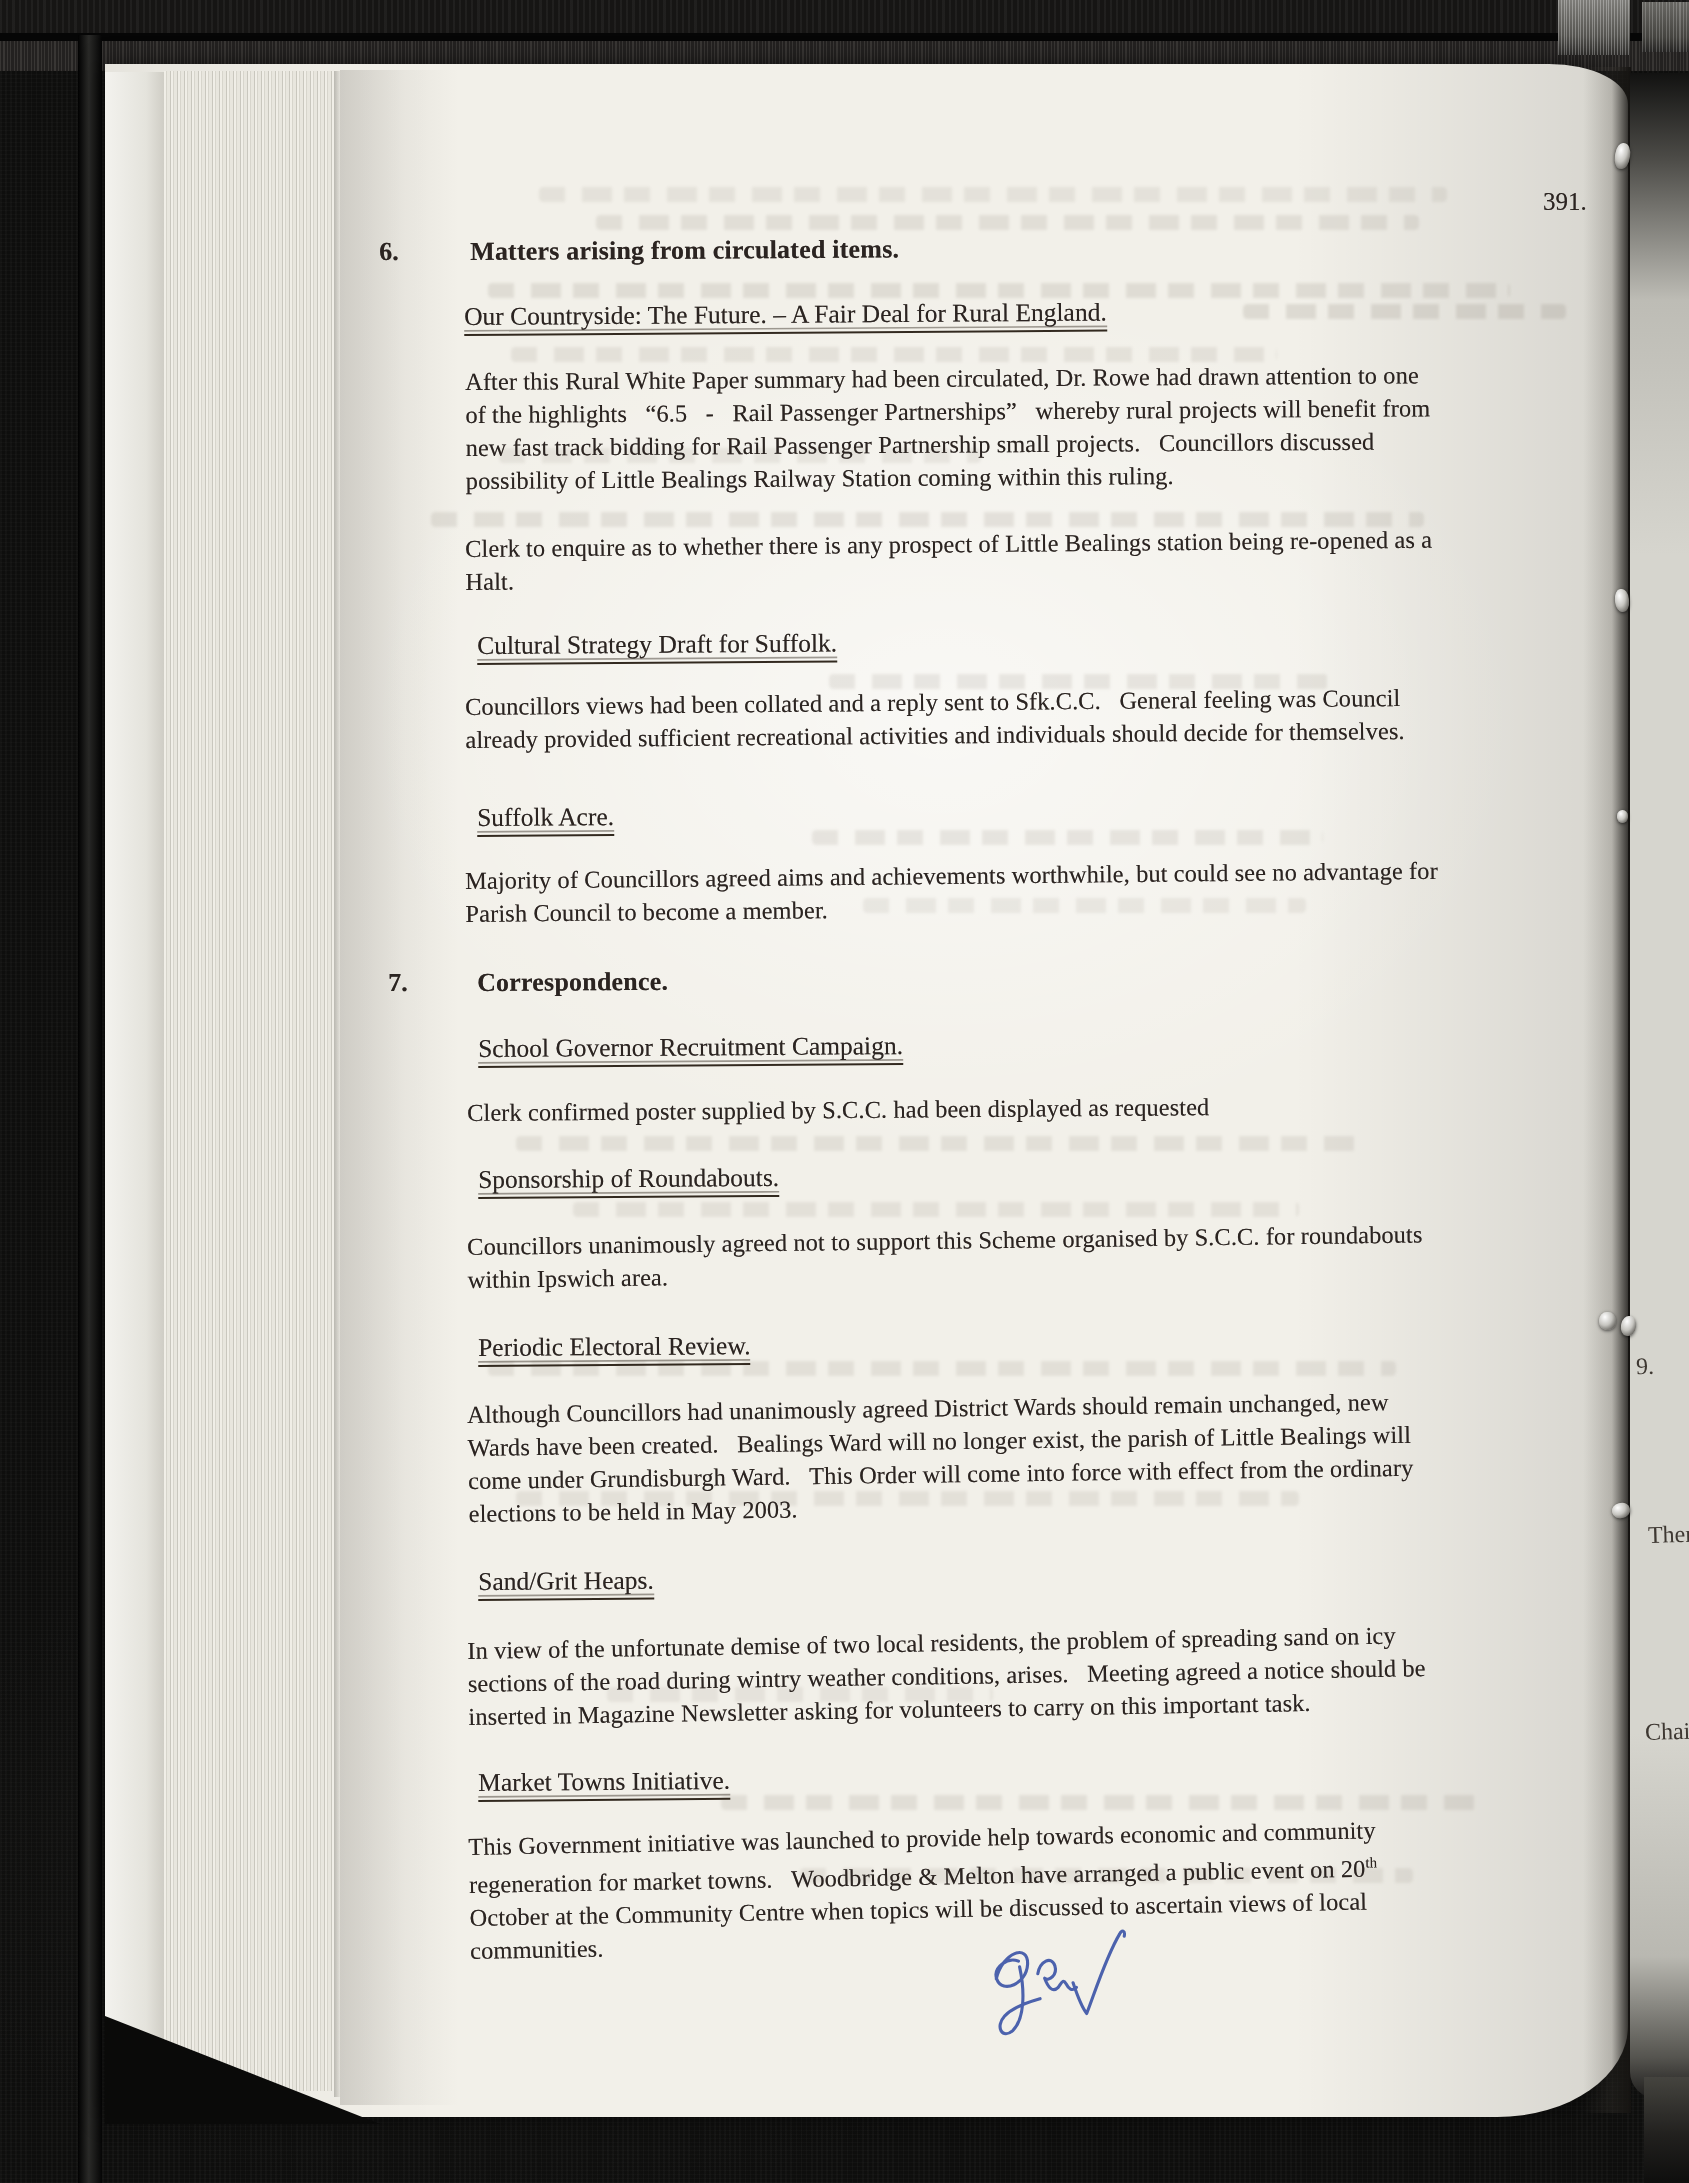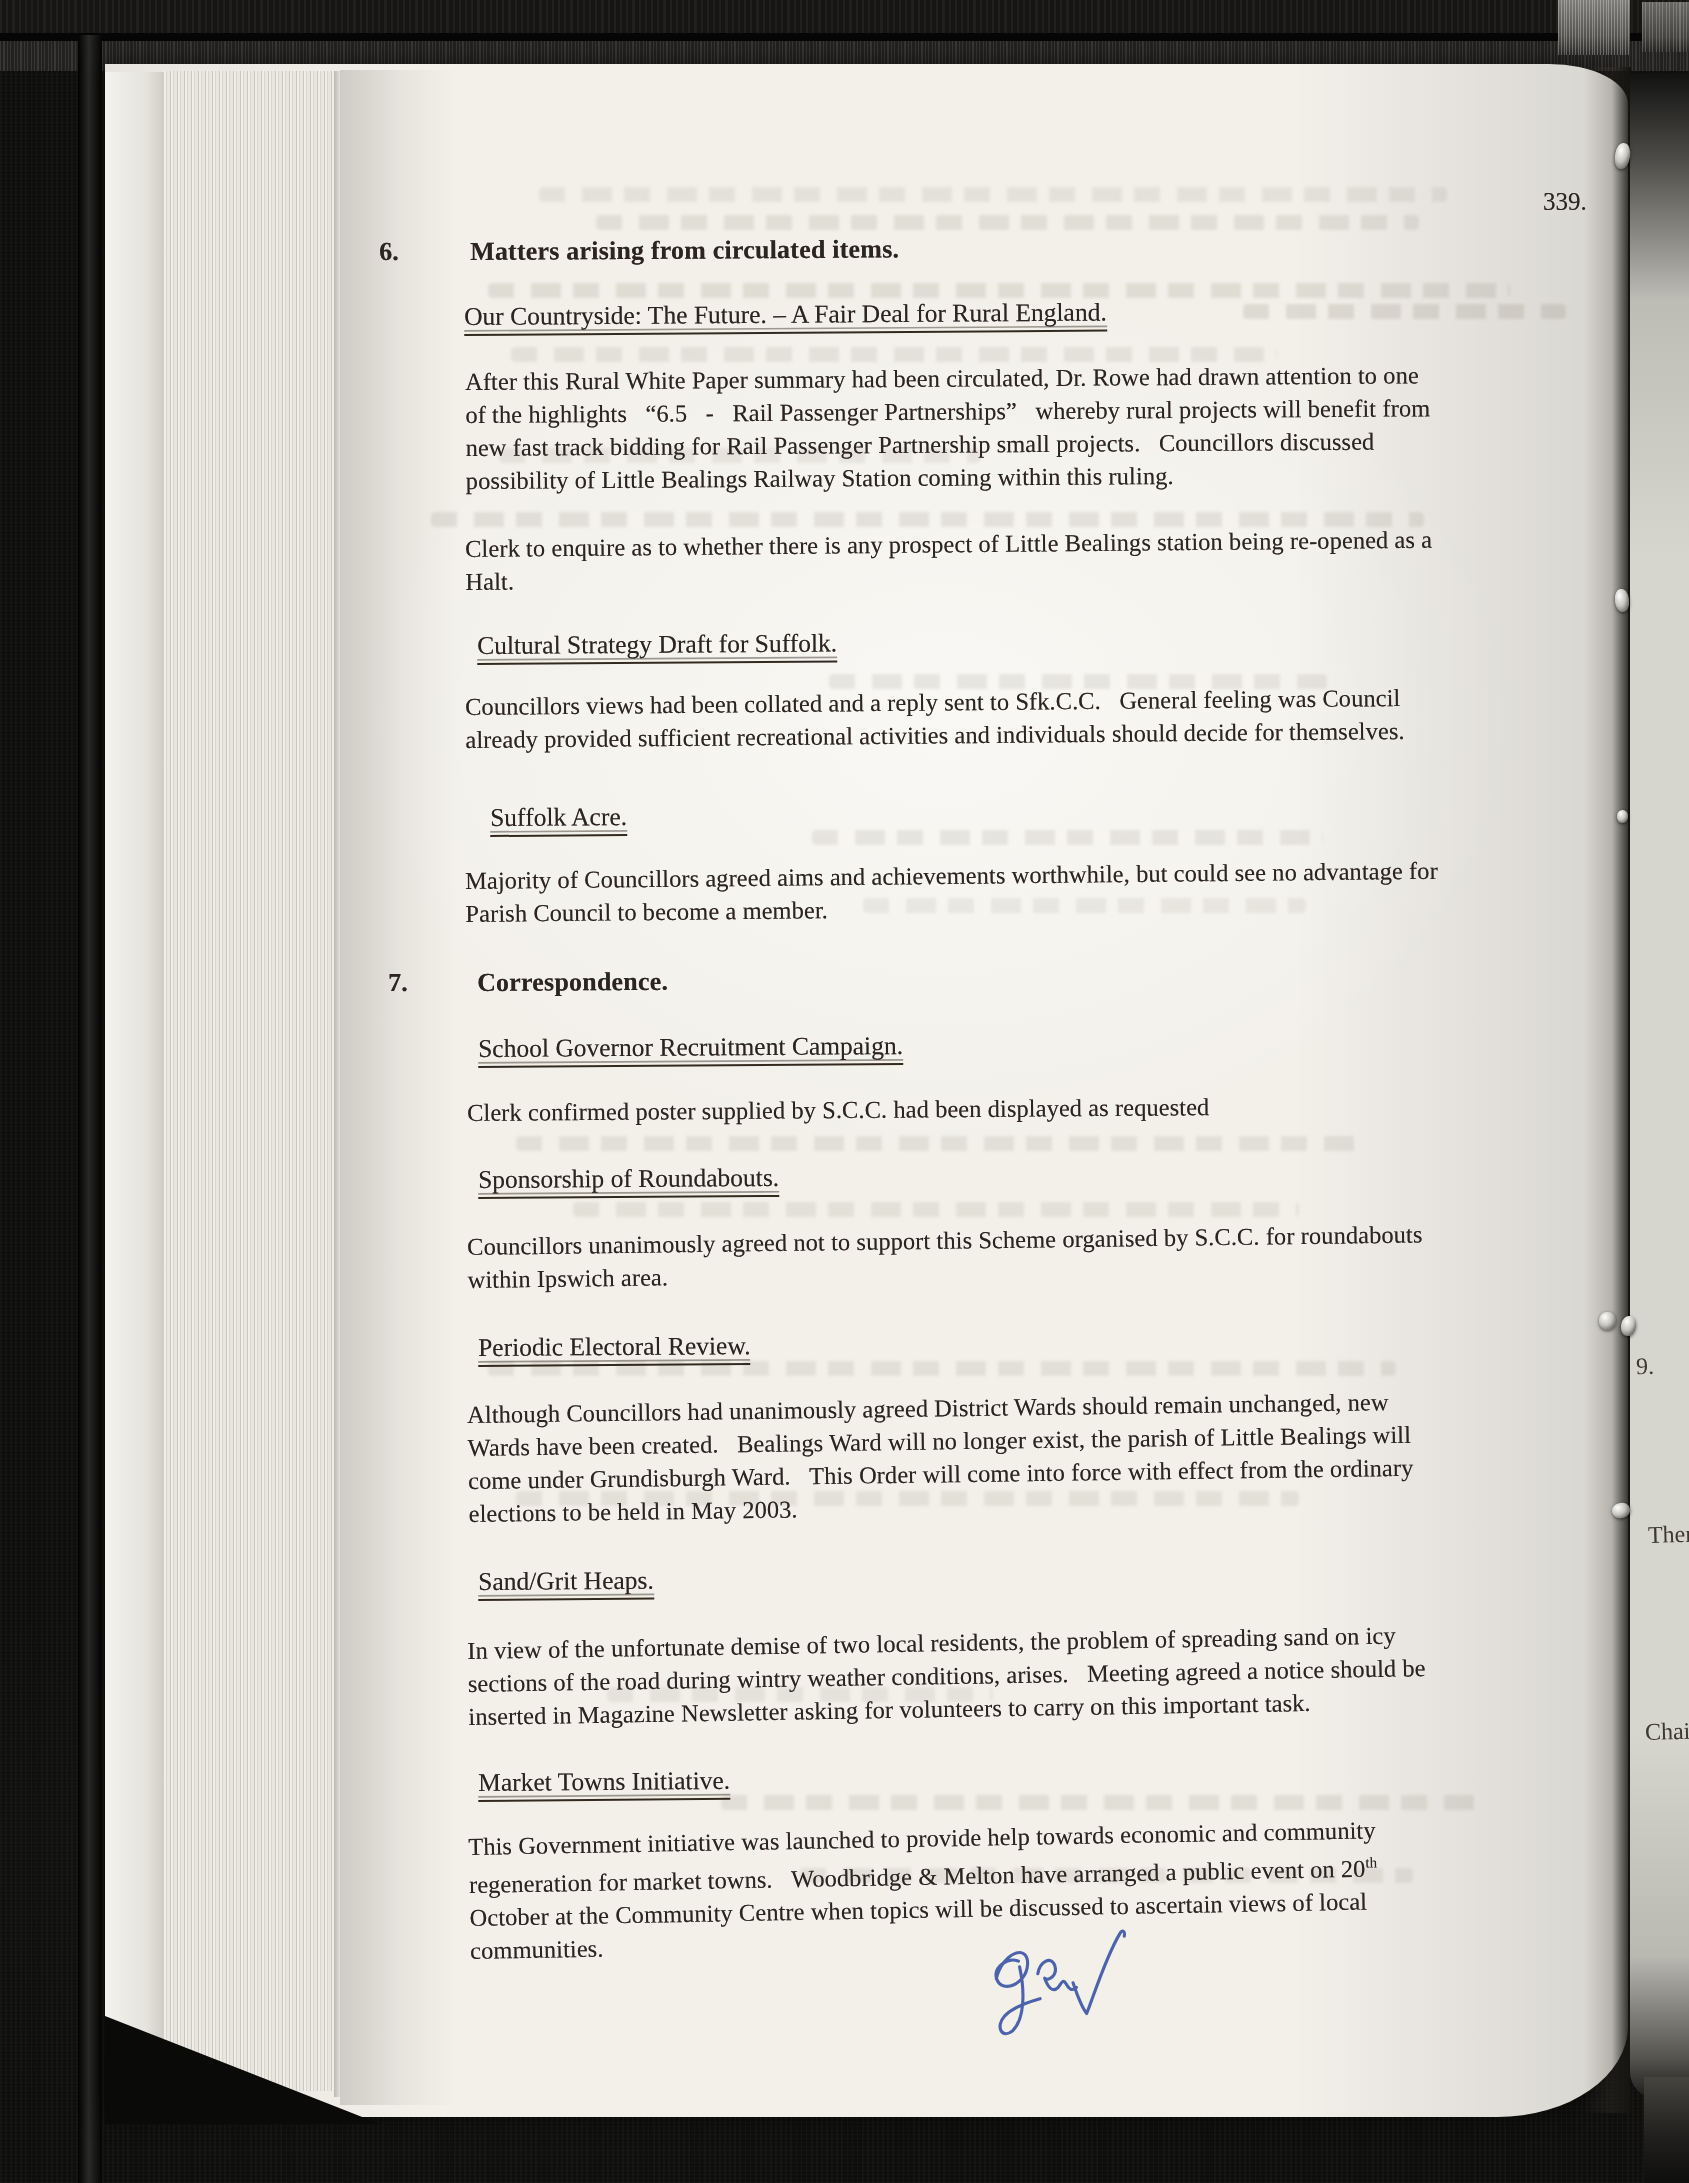--- a/index.html
+++ b/index.html
@@ -107,38 +107,38 @@
 <div class="ghost" style="left:812px;top:830px;width:511px;opacity:.15"></div>
 <div class="ghost" style="left:863px;top:898px;width:443px;opacity:.12"></div>
 <div class="ghost" style="left:516px;top:1136px;width:840px;opacity:.15"></div>
 <div class="ghost" style="left:573px;top:1202px;width:726px;opacity:.14"></div>
 <div class="ghost" style="left:488px;top:1361px;width:908px;opacity:.15"></div>
 <div class="ghost" style="left:516px;top:1491px;width:783px;opacity:.14"></div>
 <div class="ghost" style="left:607px;top:1687px;width:386px;opacity:.12"></div>
 <div class="ghost" style="left:721px;top:1795px;width:755px;opacity:.16"></div>
 <div class="ghost" style="left:800px;top:1868px;width:613px;opacity:.14"></div>
 
-<div class="txt pagenum" style="left:1543px;top:188px;">339.</div>
+<div class="txt pagenum" style="left:1543px;top:188px;">391.</div>
 
 <div class="txt secnum" style="left:379px;top:237px;transform:rotate(-.35deg)">6.</div>
 <div class="txt sectitle" style="left:470px;top:237px;transform:rotate(-.35deg)">Matters arising from circulated items.</div>
 
 <div class="txt h-under" style="left:464px;top:300px;transform:rotate(-.4deg)"><span class="underline">Our Countryside: The Future. – A Fair Deal for Rural England.</span></div>
 <div class="txt para" style="left:465px;top:365px;transform:rotate(-.4deg)">After this Rural White Paper summary had been circulated, Dr. Rowe had drawn attention to one
 of the highlights  “6.5  -  Rail Passenger Partnerships”  whereby rural projects will benefit from
 new fast track bidding for Rail Passenger Partnership small projects.  Councillors discussed
 possibility of Little Bealings Railway Station coming within this ruling.</div>
 <div class="txt para" style="left:465px;top:532px;transform:rotate(-.55deg)">Clerk to enquire as to whether there is any prospect of Little Bealings station being re-opened as a
 Halt.</div>
 
 <div class="txt h-under" style="left:477px;top:629px;transform:rotate(-.4deg)"><span class="underline">Cultural Strategy Draft for Suffolk.</span></div>
 <div class="txt para" style="left:465px;top:690px;transform:rotate(-.55deg)">Councillors views had been collated and a reply sent to Sfk.C.C.  General feeling was Council
 already provided sufficient recreational activities and individuals should decide for themselves.</div>
 
-<div class="txt h-under" style="left:490px;top:801px;transform:rotate(-.4deg)"><span class="underline">Suffolk Acre.</span></div>
+<div class="txt h-under" style="left:477px;top:801px;transform:rotate(-.4deg)"><span class="underline">Suffolk Acre.</span></div>
 <div class="txt para" style="left:465px;top:864px;transform:rotate(-.6deg)">Majority of Councillors agreed aims and achievements worthwhile, but could see no advantage for
 Parish Council to become a member.</div>
 
 <div class="txt secnum" style="left:388px;top:968px;transform:rotate(-.35deg)">7.</div>
 <div class="txt sectitle" style="left:477px;top:968px;transform:rotate(-.35deg)">Correspondence.</div>
 
 <div class="txt h-under" style="left:478px;top:1032px;transform:rotate(-.4deg)"><span class="underline">School Governor Recruitment Campaign.</span></div>
 <div class="txt para" style="left:467px;top:1096px;transform:rotate(-.45deg)">Clerk confirmed poster supplied by S.C.C. had been displayed as requested</div>
 
 <div class="txt h-under" style="left:478px;top:1163px;transform:rotate(-.4deg)"><span class="underline">Sponsorship of Roundabouts.</span></div>

